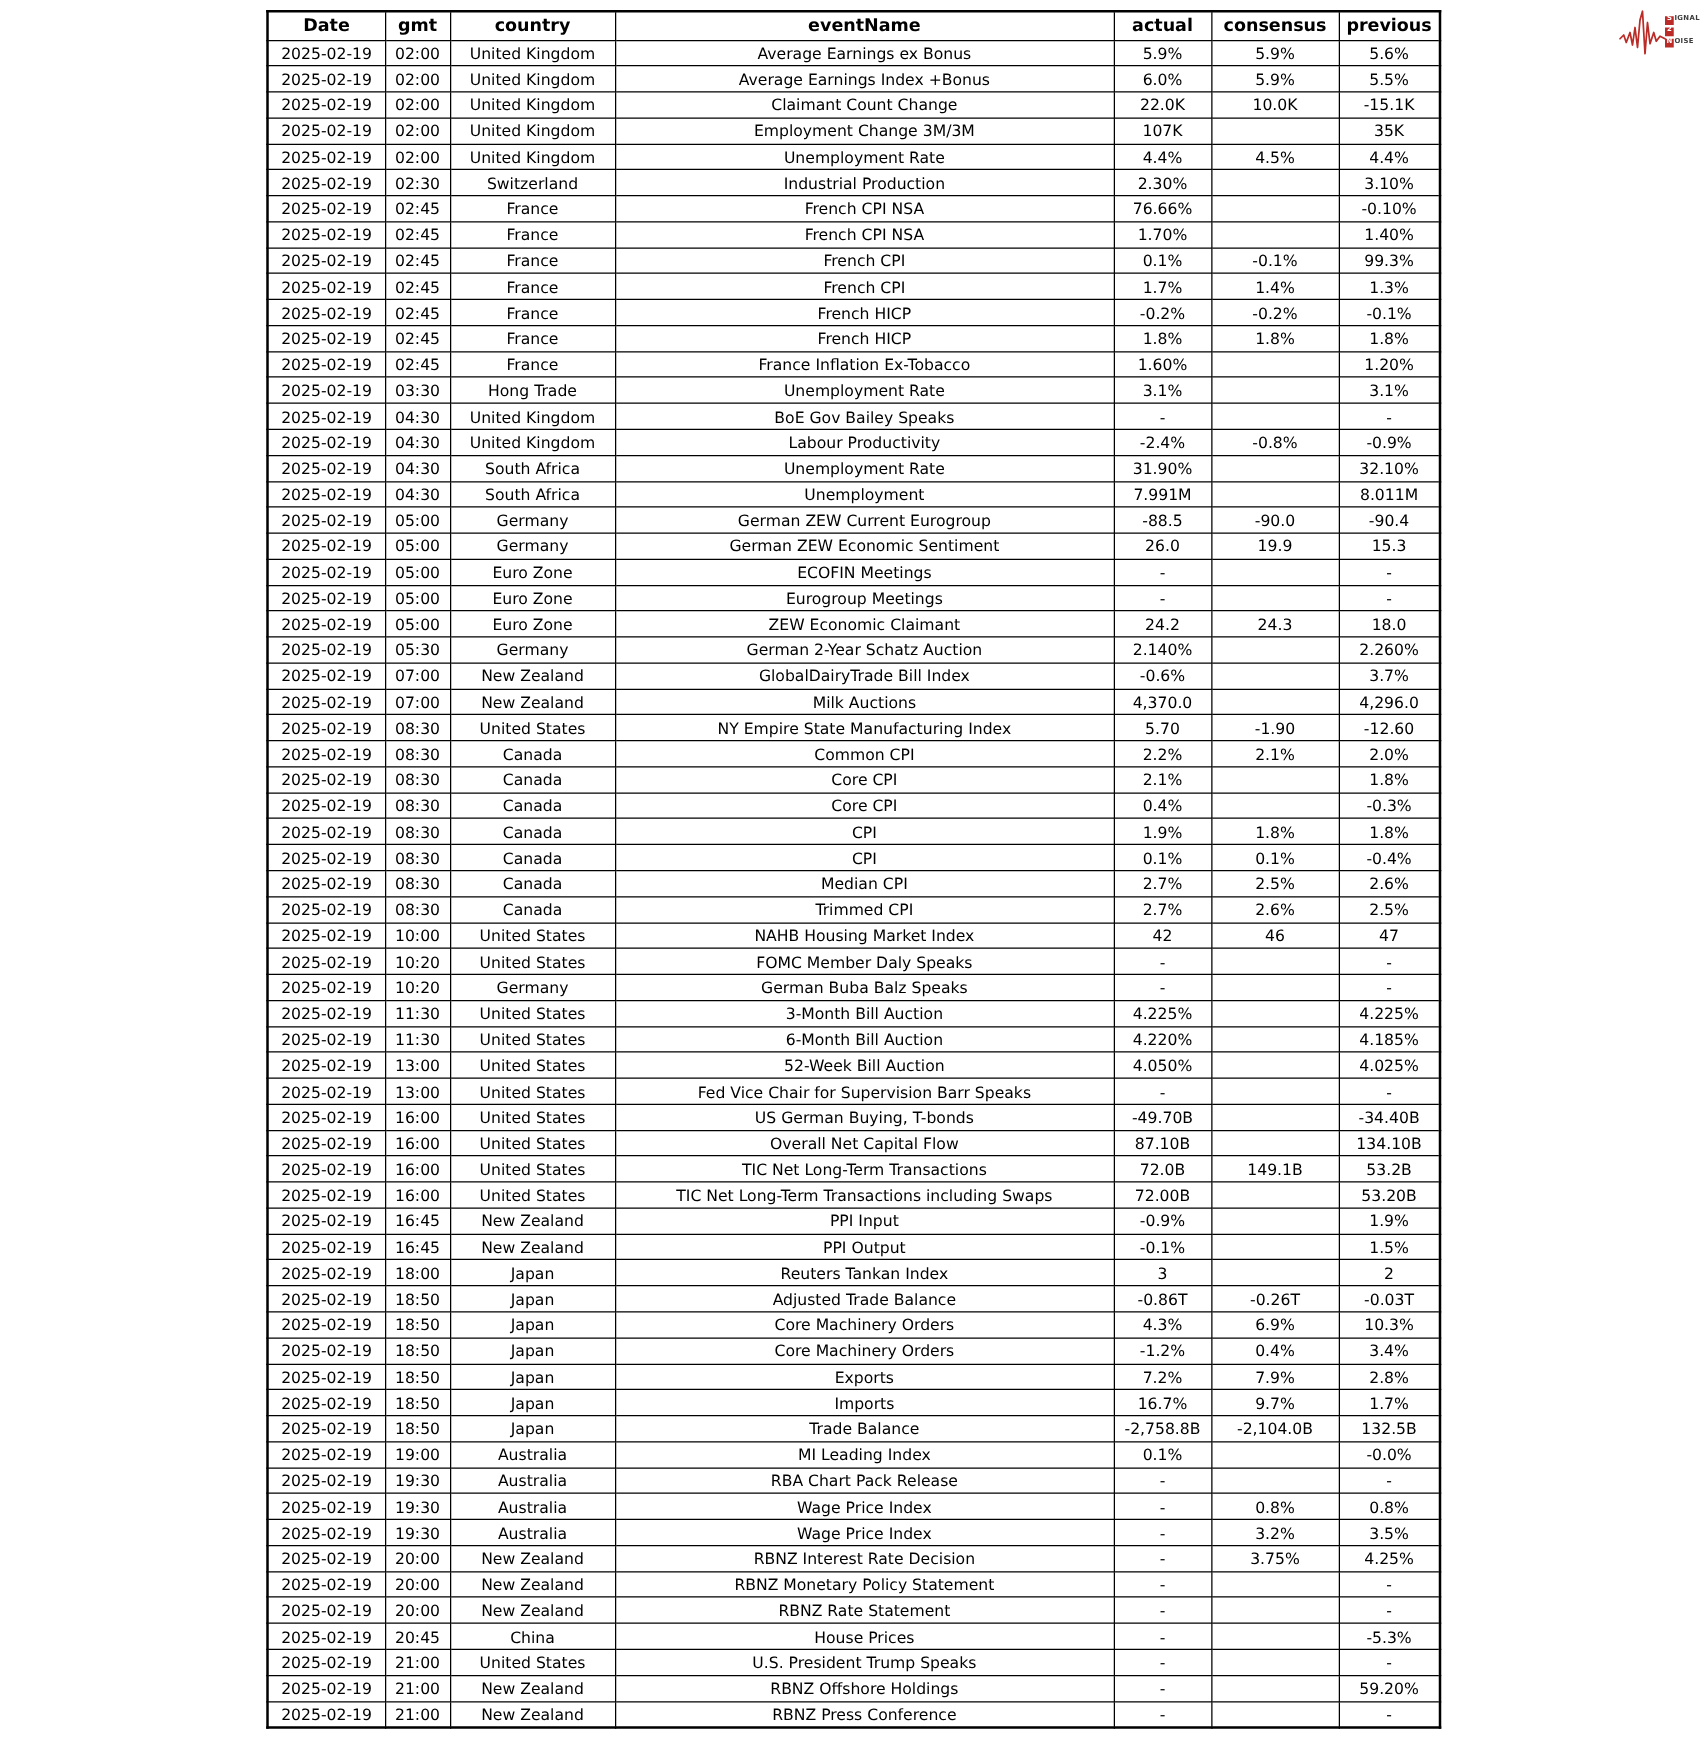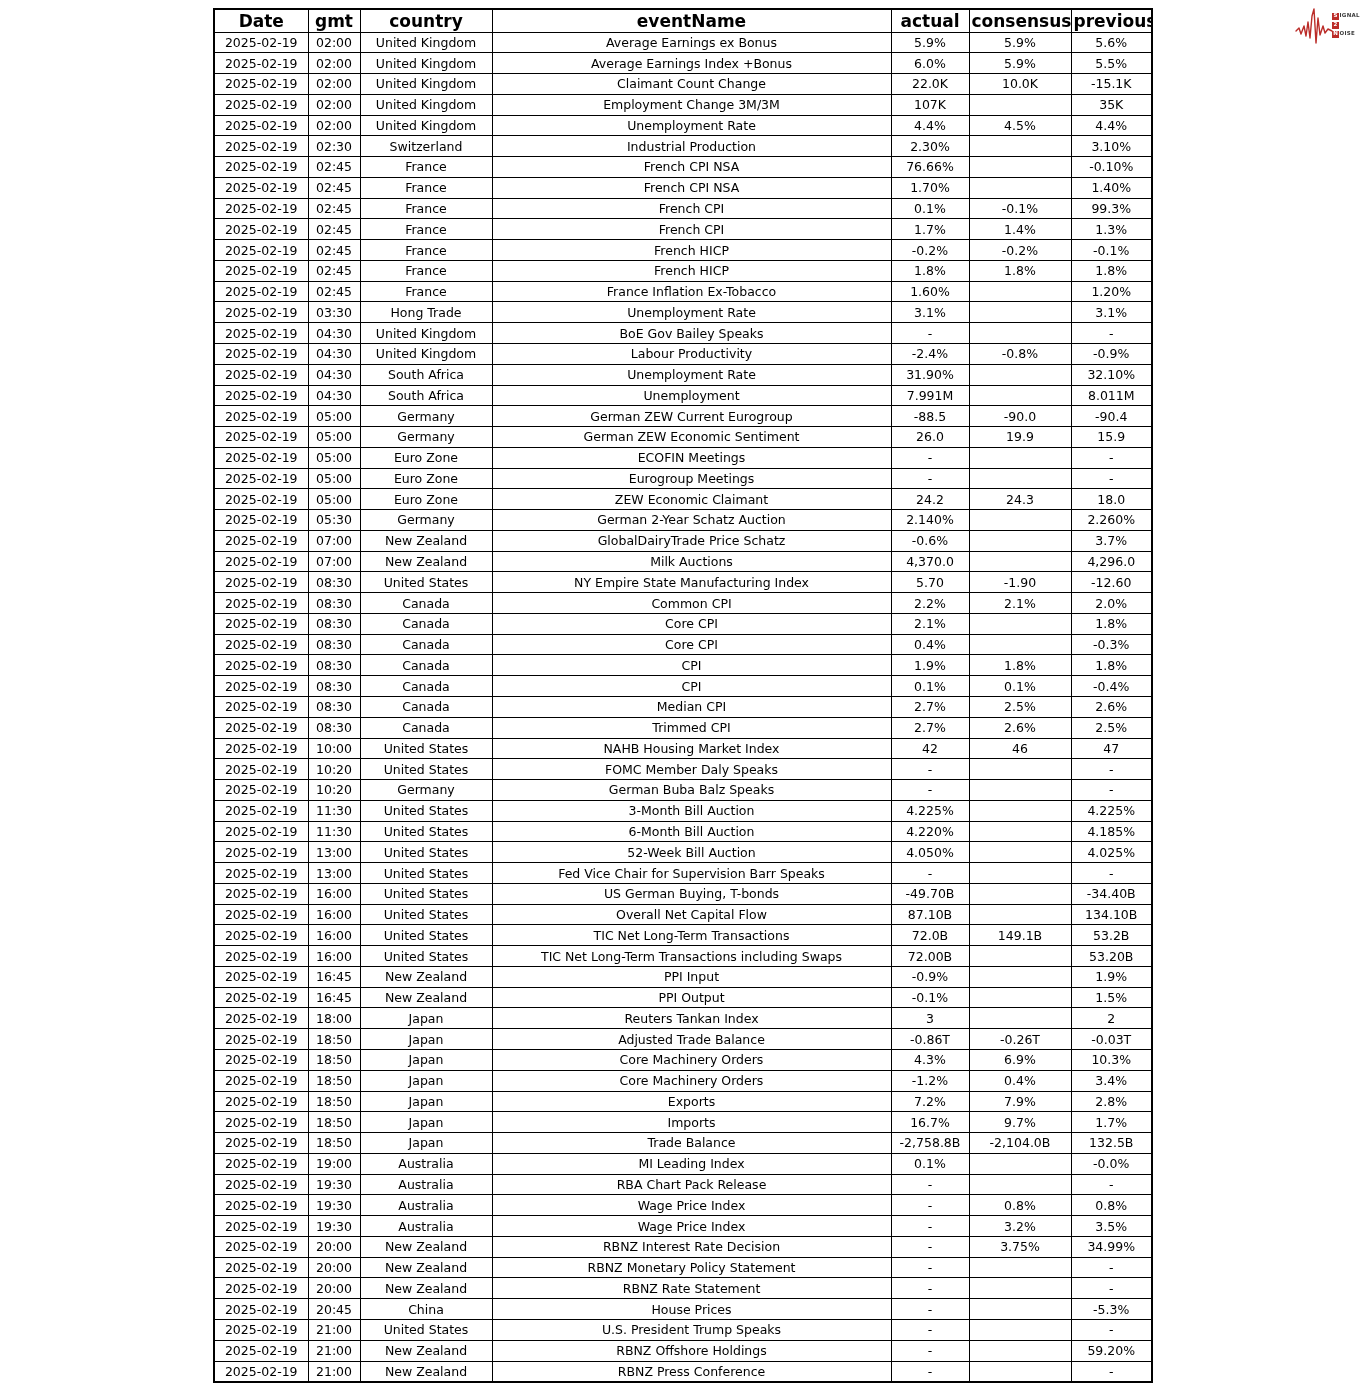--- a/index.html
+++ b/index.html
@@ -32,21 +32,21 @@
   .calendar th, .calendar td {
     border: 1px solid #000;
     text-align: center;
     vertical-align: middle;
     padding: 0 2px;
     white-space: nowrap;
     overflow: hidden;
   }
   .calendar thead tr { height: 23px; }
   .calendar tbody tr { height: 20.77px; }
-  .calendar th { font-size: 17px; font-weight: bold; }
+  .calendar th { font-size: 14px; font-weight: bold; }
   .calendar td { font-size: 12.5px; font-weight: normal; }
 
   
   .logo {
     position: absolute;
     left: 1294px; top: 5px;
     width: 68px; height: 42px;
     display: flex;
     align-items: center;
   }
@@ -281,21 +281,21 @@
           <td>-90.0</td>
           <td>-90.4</td>
         </tr>
         <tr>
           <td>2025-02-19</td>
           <td>05:00</td>
           <td>Germany</td>
           <td>German ZEW Economic Sentiment</td>
           <td>26.0</td>
           <td>19.9</td>
-          <td>15.9</td>
+          <td>15.3</td>
         </tr>
         <tr>
           <td>2025-02-19</td>
           <td>05:00</td>
           <td>Euro Zone</td>
           <td>ECOFIN Meetings</td>
           <td>-</td>
           <td></td>
           <td>-</td>
         </tr>
@@ -323,21 +323,21 @@
           <td>Germany</td>
           <td>German 2-Year Schatz Auction</td>
           <td>2.140%</td>
           <td></td>
           <td>2.260%</td>
         </tr>
         <tr>
           <td>2025-02-19</td>
           <td>07:00</td>
           <td>New Zealand</td>
-          <td>GlobalDairyTrade Price Schatz</td>
+          <td>GlobalDairyTrade Bill Index</td>
           <td>-0.6%</td>
           <td></td>
           <td>3.7%</td>
         </tr>
         <tr>
           <td>2025-02-19</td>
           <td>07:00</td>
           <td>New Zealand</td>
           <td>Milk Auctions</td>
           <td>4,370.0</td>
@@ -632,21 +632,21 @@
           <td>3.2%</td>
           <td>3.5%</td>
         </tr>
         <tr>
           <td>2025-02-19</td>
           <td>20:00</td>
           <td>New Zealand</td>
           <td>RBNZ Interest Rate Decision</td>
           <td>-</td>
           <td>3.75%</td>
-          <td>34.99%</td>
+          <td>4.25%</td>
         </tr>
         <tr>
           <td>2025-02-19</td>
           <td>20:00</td>
           <td>New Zealand</td>
           <td>RBNZ Monetary Policy Statement</td>
           <td>-</td>
           <td></td>
           <td>-</td>
         </tr>

